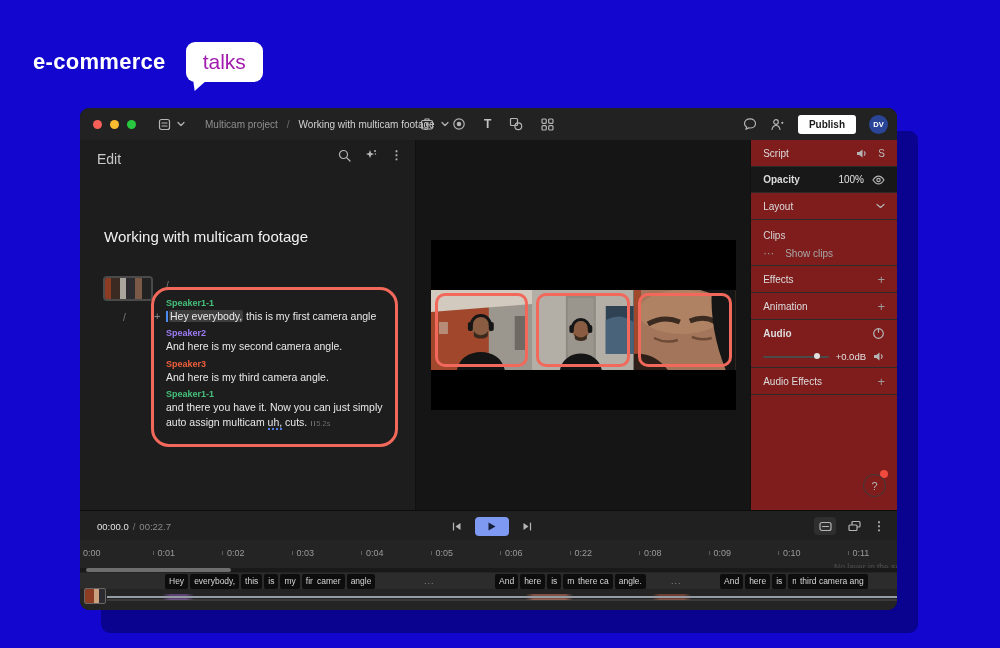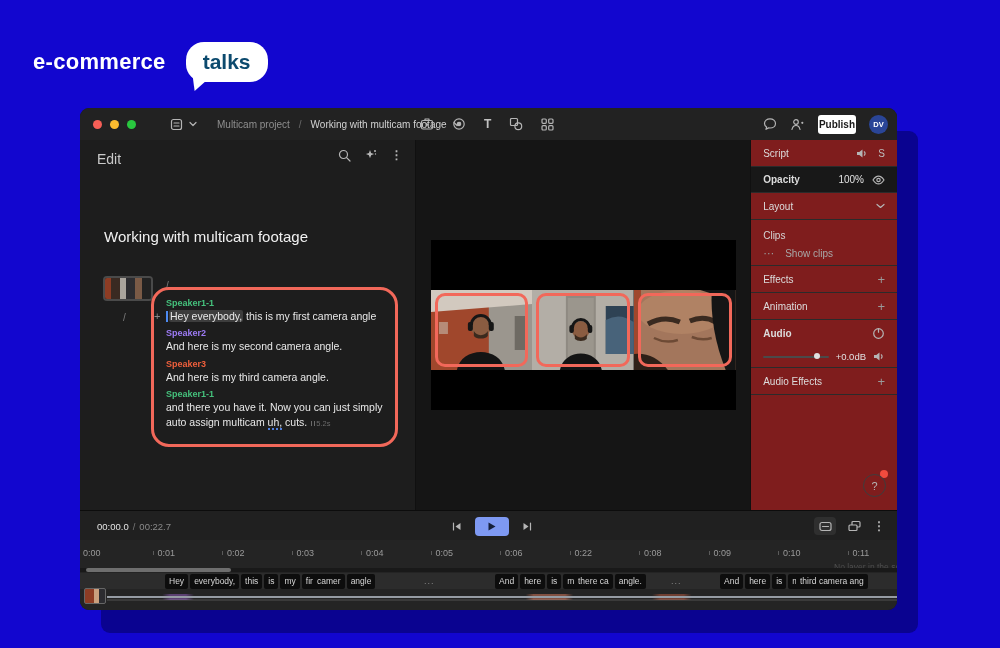--- a/index.html
+++ b/index.html
@@ -1,35 +1,35 @@
 <!DOCTYPE html>
 <html><head>
 <meta charset="utf-8">
 <style>
   html,body{margin:0;padding:0;width:1000px;height:648px;background:#1206cf;font-family:"Liberation Sans",sans-serif;overflow:hidden}
   .stage{position:absolute;inset:0;width:1000px;height:648px}
   
   .logo{position:absolute;left:33px;top:42px;display:flex;align-items:center;gap:20px}
   .logo-text{color:#fff;font-size:22px;font-weight:800;letter-spacing:.3px}
-  .bubble{position:relative;background:#fff;color:#0c4a6e;font-weight:700;font-size:21px;padding:8px 17px;border-radius:18px}
+  .bubble{position:relative;background:#fff;color:#a21caf;font-weight:400;font-size:21px;padding:8px 17px;border-radius:9px}
   .bubble::after{content:"";position:absolute;left:3px;bottom:-9px;width:20px;height:18px;background:#fff;clip-path:polygon(18% 0,100% 30%,30% 100%)}
   
   .window{position:absolute;left:80px;top:108px;width:817px;height:502px;background:#1b1b1b;border-radius:9px;overflow:hidden;box-shadow:21px 23px 0 #0a0390}
   
   .titlebar{position:absolute;left:0;top:0;right:0;height:32px;background:#222;display:flex;align-items:center;border-bottom:1px solid #0e0e0e}
   .lights{display:flex;gap:8px;margin-left:13px}
   .light{width:9px;height:9px;border-radius:50%}
   .l-red{background:#f65f57}.l-yel{background:#fdbc2f}.l-grn{background:#29c73f}
-  .tb-left{display:flex;align-items:center;gap:6px;margin-left:34px}
+  .tb-left{display:flex;align-items:center;gap:6px;margin-left:22px}
   .crumb-proj{color:#8f8f8f;font-size:10px}
   .crumb-sep{color:#6a6a6a;font-size:10px;margin:0 3px}
   .crumb-doc{color:#d2d2d2;font-size:10px}
   .tb-center{position:absolute;left:340px;display:flex;align-items:center;gap:18px}
   .tb-right{position:absolute;right:9px;display:flex;align-items:center;gap:13px}
-  .publish{background:#fff;color:#1a1a1a;font-size:10px;font-weight:600;border:none;border-radius:3px;padding:4px 1px;cursor:pointer}
+  .publish{background:#fff;color:#1a1a1a;font-size:10px;font-weight:600;border:none;border-radius:3px;padding:4px 11px;cursor:pointer}
   .avatar{width:19px;height:19px;border-radius:50%;background:#2a4597;color:#fff;font-size:7.5px;font-weight:700;display:flex;align-items:center;justify-content:center}
   .ttool{color:#c2c2c2;font-size:12px;font-weight:600}
   
   .ic{display:inline-flex;align-items:center;justify-content:center}
   .ic svg{stroke:#b5b5b5;fill:none;stroke-width:1.2;stroke-linecap:round;stroke-linejoin:round}
   .ic .fil{fill:#b5b5b5;stroke:none}
   .kebab{color:#b5b5b5;font-size:12px;font-weight:700;letter-spacing:0}
   
   .main{position:absolute;top:32px;left:0;right:0;height:370px;display:flex}
   .panel-left{position:relative;width:335px;background:#1d1d1d;border-right:1px solid #101010}

